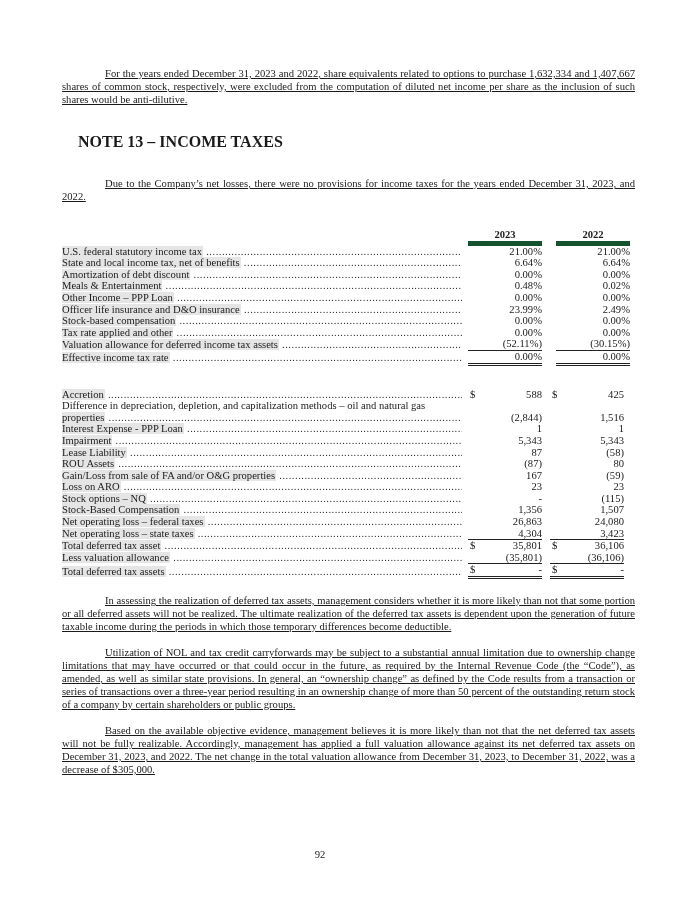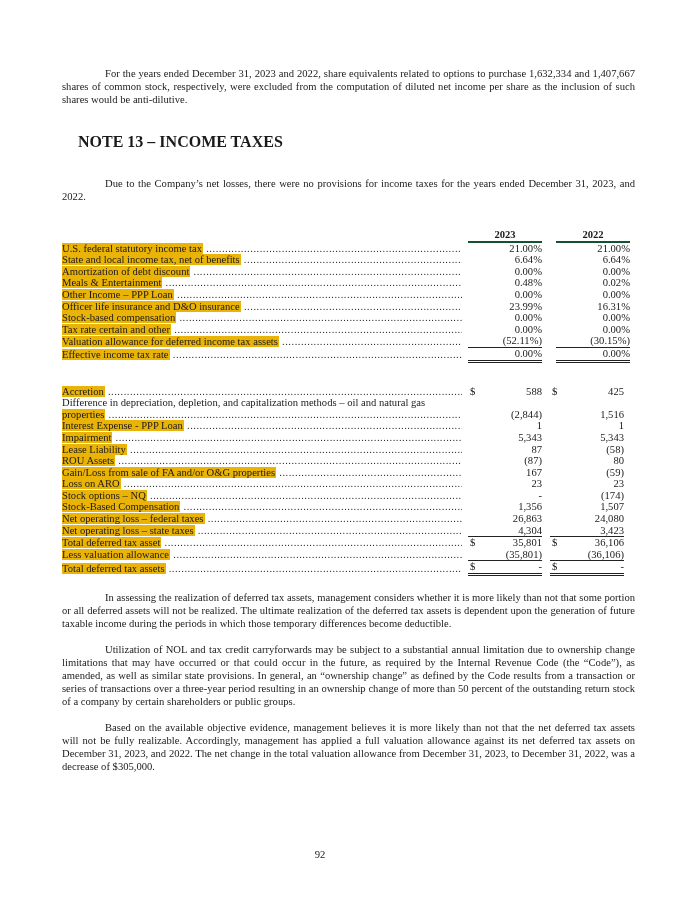--- a/index.html
+++ b/index.html
@@ -3,32 +3,32 @@
 <meta charset="utf-8">
 <style>
   html, body { margin: 0; padding: 0; background: #ffffff; }
   body {
     width: 695px; height: 900px; position: relative; overflow: hidden;
     font-family: "Liberation Serif", "DejaVu Serif", serif;
     color: #1a1a1a; font-size: 10.6px; line-height: 13px;
   }
   .page { position: absolute; left: 62px; top: 67px; width: 573px; }
   p { margin: 0; text-align: justify; }
-  .indent { text-indent: 43px; }
+  .indent { text-indent: 43px; text-decoration: underline; }
   .gap-s { height: 12px; }
   .gap-m { height: 13px; }
   h2 { font-size: 16px; font-weight: bold; margin: 16px; line-height: 13px; }
 
   table { border-collapse: collapse; width: 573px; table-layout: fixed; }
   td { padding: 0; height: 11.6px; line-height: 11.6px; white-space: nowrap; vertical-align: bottom; }
   td.lbl { overflow: hidden; }
-  td.lbl .lbl-text { background: #eab308; padding-right: 1px; margin-top: 8px; }
+  td.lbl .lbl-text { background: #e5e5e5; padding-right: 1px; margin-top: 8px; }
   td.lbl .dots { letter-spacing: 0.5px; }
   .num { text-align: right; }
-  .yr { text-align: center; font-weight: bold; border-bottom: 2px solid #14532d; }
+  .yr { text-align: center; font-weight: bold; border-bottom: 5px solid #14532d; }
   .ul { border-bottom: 1px solid #222; }
   .dul { border-bottom: 3px double #222; }
   .cur { text-align: left; padding-left: 2px; }
   .bold { font-weight: bold; }
   .page-num { position: absolute; top: 848px; left: 0; width: 640px; text-align: center; font-size: 10.6px; }
 </style>
 </head>
 <body>
 
 <div class="page">
@@ -100,33 +100,33 @@
           <td class="num">0.00%</td>
           <td></td>
           <td class="num">0.00%</td>
           <td></td>
         </tr>
         <tr>
           <td class="lbl"><span class="lbl-text">Officer life insurance and D&amp;O insurance</span><span class="dots"> ........................................................................................................................................................................................................</span></td>
           <td></td>
           <td class="num">23.99%</td>
           <td></td>
-          <td class="num">16.31%</td>
+          <td class="num">2.49%</td>
           <td></td>
         </tr>
         <tr>
           <td class="lbl"><span class="lbl-text">Stock-based compensation</span><span class="dots"> ........................................................................................................................................................................................................</span></td>
           <td></td>
           <td class="num">0.00%</td>
           <td></td>
           <td class="num">0.00%</td>
           <td></td>
         </tr>
         <tr>
-          <td class="lbl"><span class="lbl-text">Tax rate certain and other</span><span class="dots"> ........................................................................................................................................................................................................</span></td>
+          <td class="lbl"><span class="lbl-text">Tax rate applied and other</span><span class="dots"> ........................................................................................................................................................................................................</span></td>
           <td></td>
           <td class="num">0.00%</td>
           <td></td>
           <td class="num">0.00%</td>
           <td></td>
         </tr>
         <tr>
           <td class="lbl"><span class="lbl-text">Valuation allowance for deferred income tax assets</span><span class="dots"> ........................................................................................................................................................................................................</span></td>
           <td></td>
           <td class="num ul">(52.11%)</td>
@@ -243,21 +243,21 @@
           <td class="num">23</td>
           <td></td>
         </tr>
         <tr>
           <td class="lbl"><span class="lbl-text">Stock options – NQ</span><span class="dots"> ........................................................................................................................................................................................................</span></td>
           <td></td>
           <td class="cur"></td>
           <td class="num">-</td>
           <td></td>
           <td class="cur"></td>
-          <td class="num">(174)</td>
+          <td class="num">(115)</td>
           <td></td>
         </tr>
         <tr>
           <td class="lbl"><span class="lbl-text">Stock-Based Compensation</span><span class="dots"> ........................................................................................................................................................................................................</span></td>
           <td></td>
           <td class="cur"></td>
           <td class="num">1,356</td>
           <td></td>
           <td class="cur"></td>
           <td class="num">1,507</td>

